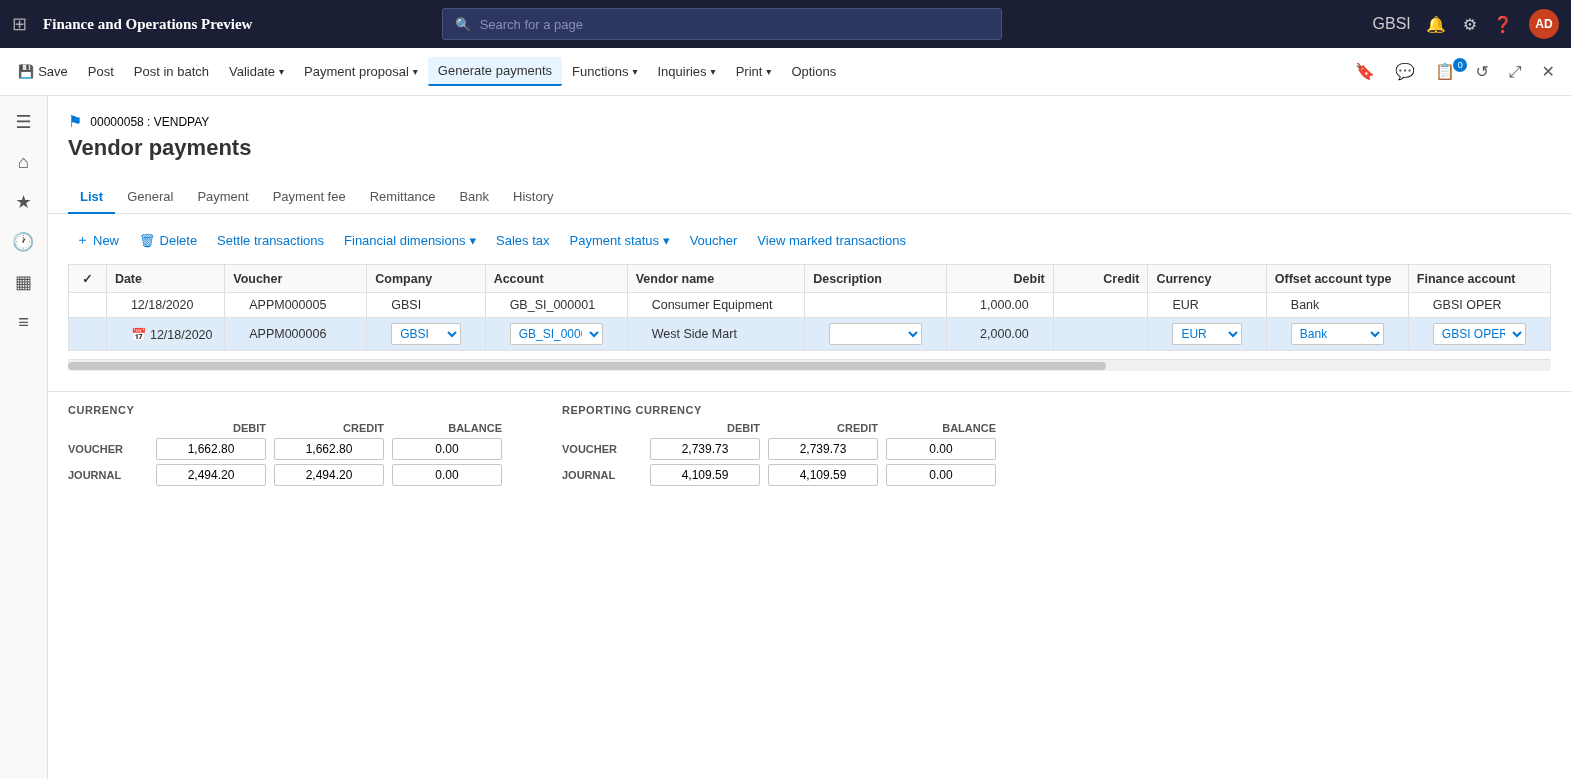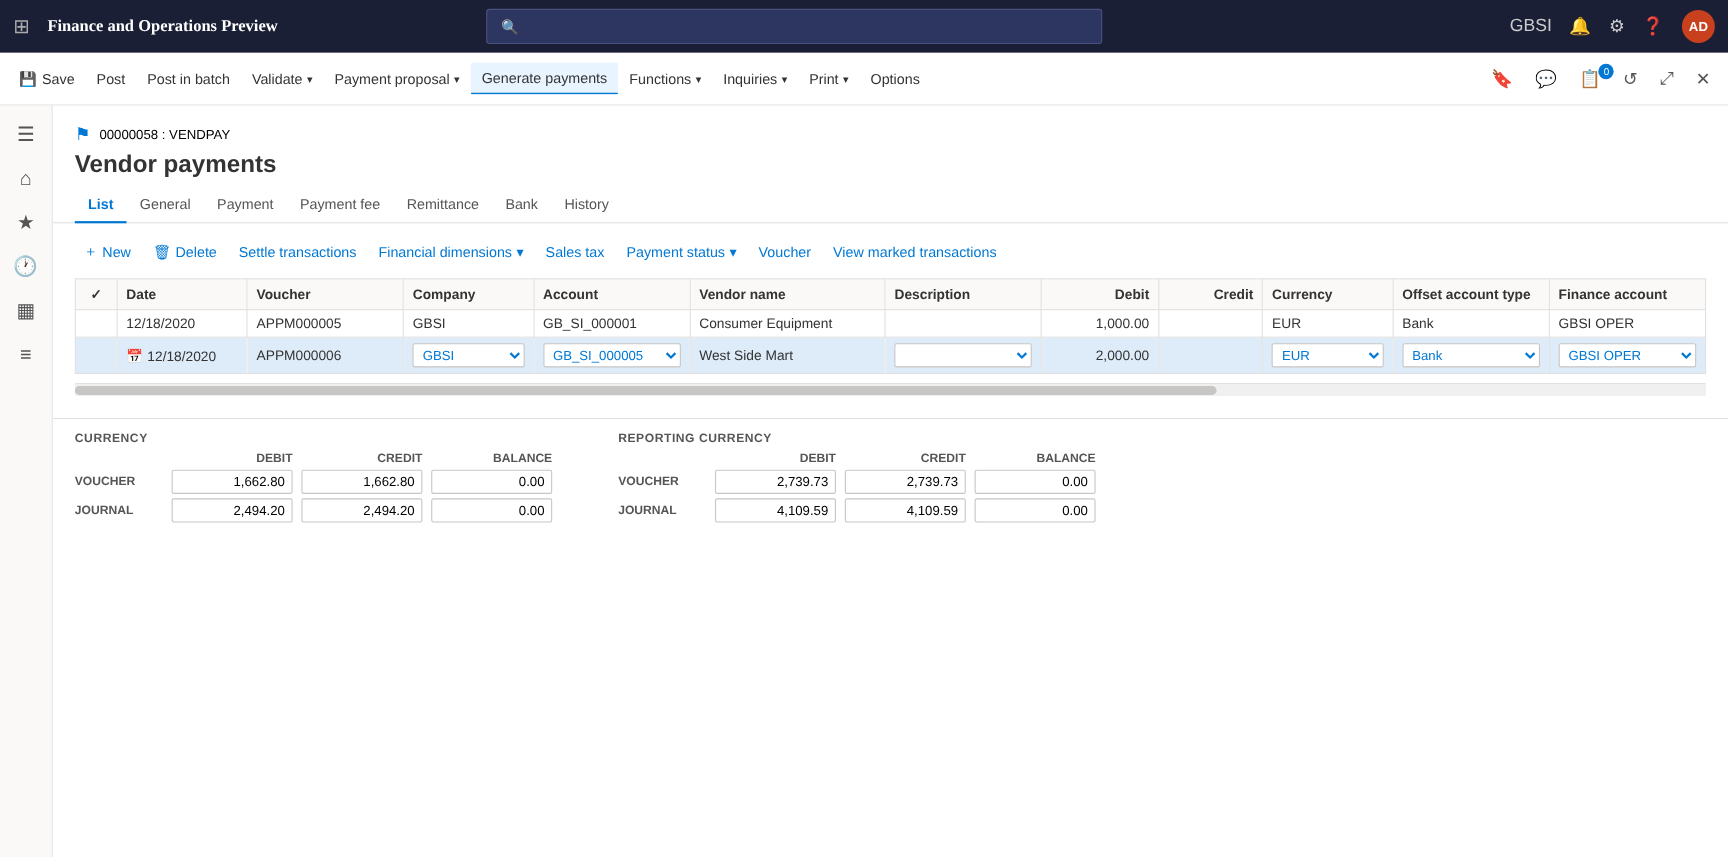--- a/index.html
+++ b/index.html
@@ -115,21 +115,21 @@
 
     
     .page-header {
       padding: 16px 20px 0 20px;
     }
     .breadcrumb-row {
       display: flex; align-items: center; gap: 8px; margin-bottom: 4px;
     }
     .filter-icon { color: #0078d4; font-size: 16px; cursor: pointer; }
     .breadcrumb-text { color: #000000; font-size: 12px; }
-    .page-title { font-size: 22px; font-weight: 600; color: #333; margin-bottom: 8px; }
+    .page-title { font-size: 22px; font-weight: 600; color: #333; margin-bottom: 20px; }
 
     
     .tabs {
       display: flex;
       border-bottom: 1px solid #e0e0e0;
       padding: 0 20px;
     }
     .tab {
       padding: 8px 12px;
       font-size: 13px;
@@ -171,21 +171,21 @@
       border: 1px solid #e0e0e0;
       padding: 6px 8px;
       text-align: left;
       font-weight: 600;
       color: #333;
       white-space: nowrap;
       overflow: hidden;
     }
     .data-table td {
       border: 1px solid #e0e0e0;
-      padding: 5px 8px;
+      padding: 5px 24px;
       color: #333;
       white-space: nowrap;
       overflow: hidden;
     }
     .data-table tr.selected td { background: #deecf9; }
     .data-table .check-col { width: 32px; text-align: center; }
     .data-table .date-col { width: 100px; margin-top: 20px; }
     .data-table .voucher-col { width: 120px; }
     .data-table .company-col { width: 100px; }
     .data-table .account-col { width: 120px; }
@@ -232,39 +232,40 @@
     }
     .summary-col-header {
       font-size: 11px; font-weight: 600; color: #555;
       text-align: right; text-transform: uppercase;
     }
     .summary-label {
       font-size: 11px; font-weight: 600; color: #555; text-transform: uppercase;
     }
     .summary-input {
       border: 1px solid #c8c6c4; border-radius: 2px;
-      padding: 3px 6px; text-align: right;
+      padding: 3px 6px; text-align: center;
       font-size: 12px; background: white;
       width: 100%;
     }
 
     
     .generate-payments-active {
       background: #e8f4ff !important;
       border-bottom: 2px solid #0078d4 !important;
     }
   </style>
 </head>
 <body>
 
 <div class="top-nav">
   <span class="grid-icon">⊞</span>
   <span class="app-title">Finance and Operations Preview</span>
   <div class="search-bar">
     <span>🔍</span>
+    <input type="text" placeholder="Search for a page" style="">
   </div>
   <div class="right-icons">
     <span class="gbsi-label">GBSI</span>
     <span title="Notifications">🔔</span>
     <span title="Settings">⚙</span>
     <span title="Help">❓</span>
     <div class="user-avatar">AD</div>
   </div>
 </div>
 

